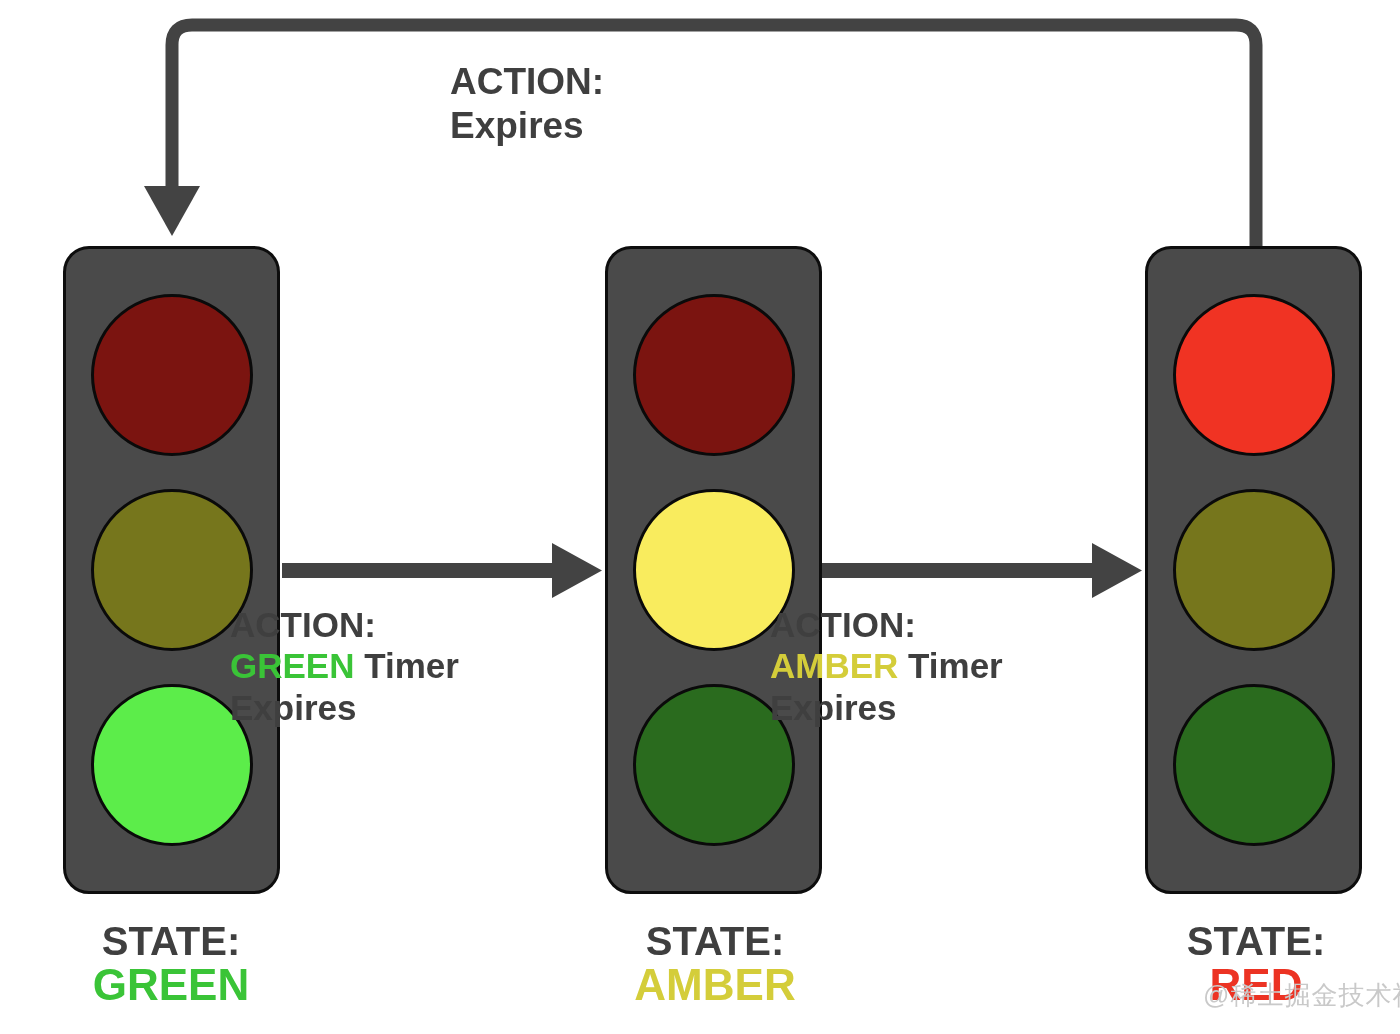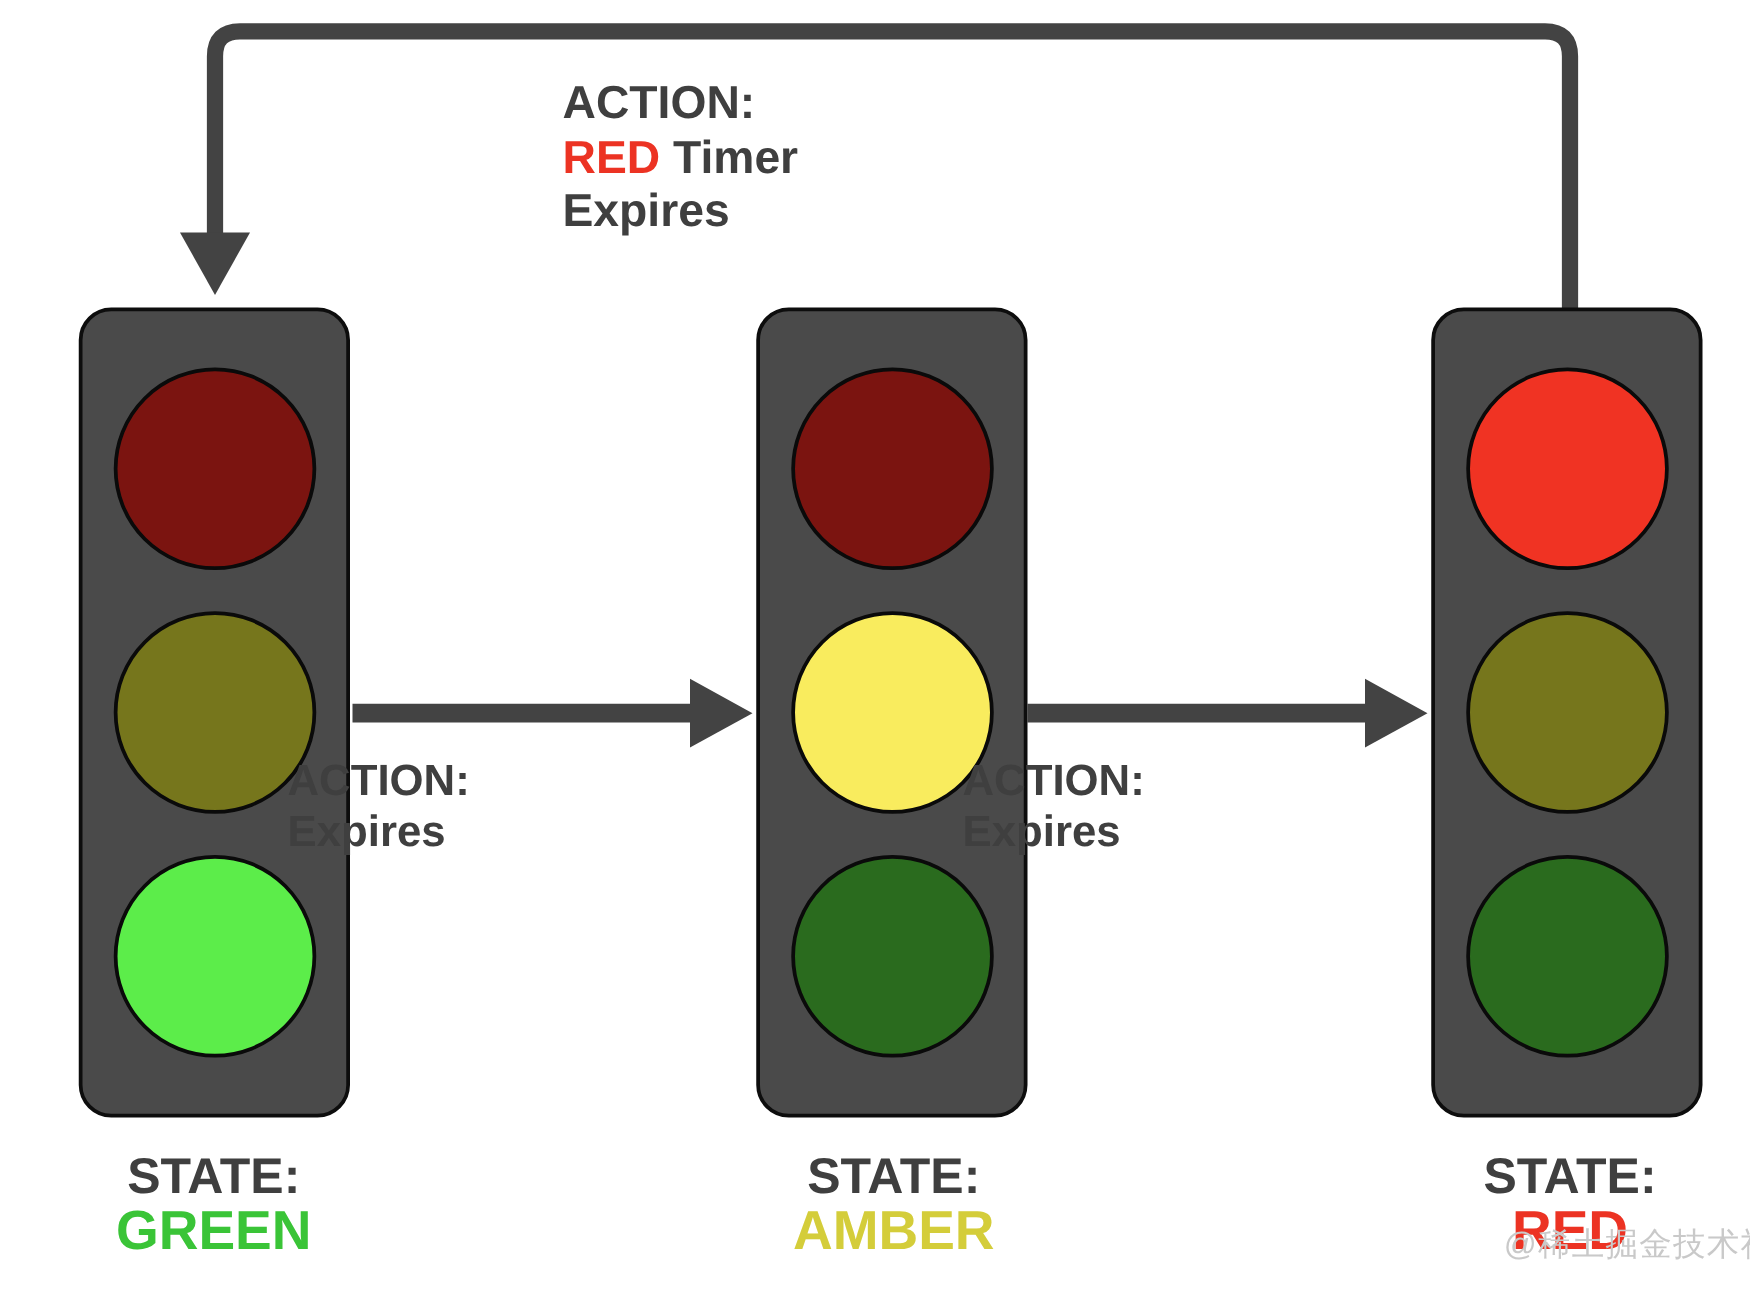--- a/index.html
+++ b/index.html
@@ -168,29 +168,30 @@
     <div class="lamp" style="background:#76761c"></div>
     <div class="lamp" style="background:#2a6b1e"></div>
   </div>
   <div class="state-caption cap-red">
     <span class="kw">STATE:</span>
     <span class="val" style="color:#ec3323">RED</span>
   </div>
 
   <div class="action-label action-top">
     <span class="ln">ACTION:</span>
-    <span class="ln"><span class="val" style="color:#ec3323">RED</span><span> Timer</span></span>
     <span class="ln">Expires</span>
   </div>
 
   <div class="action-label action-green">
     <span class="ln">ACTION:</span>
+    <span class="ln"><span class="val" style="color:#3ac437">GREEN</span><span> Timer</span></span>
     <span class="ln">Expires</span>
   </div>
 
   <div class="action-label action-amber">
     <span class="ln">ACTION:</span>
+    <span class="ln"><span class="val" style="color:#d4cd3a">AMBER</span><span> Timer</span></span>
     <span class="ln">Expires</span>
   </div>
 
   <div class="watermark">@稀土掘金技术社区</div>
 
 </div>
 
 </body></html>

